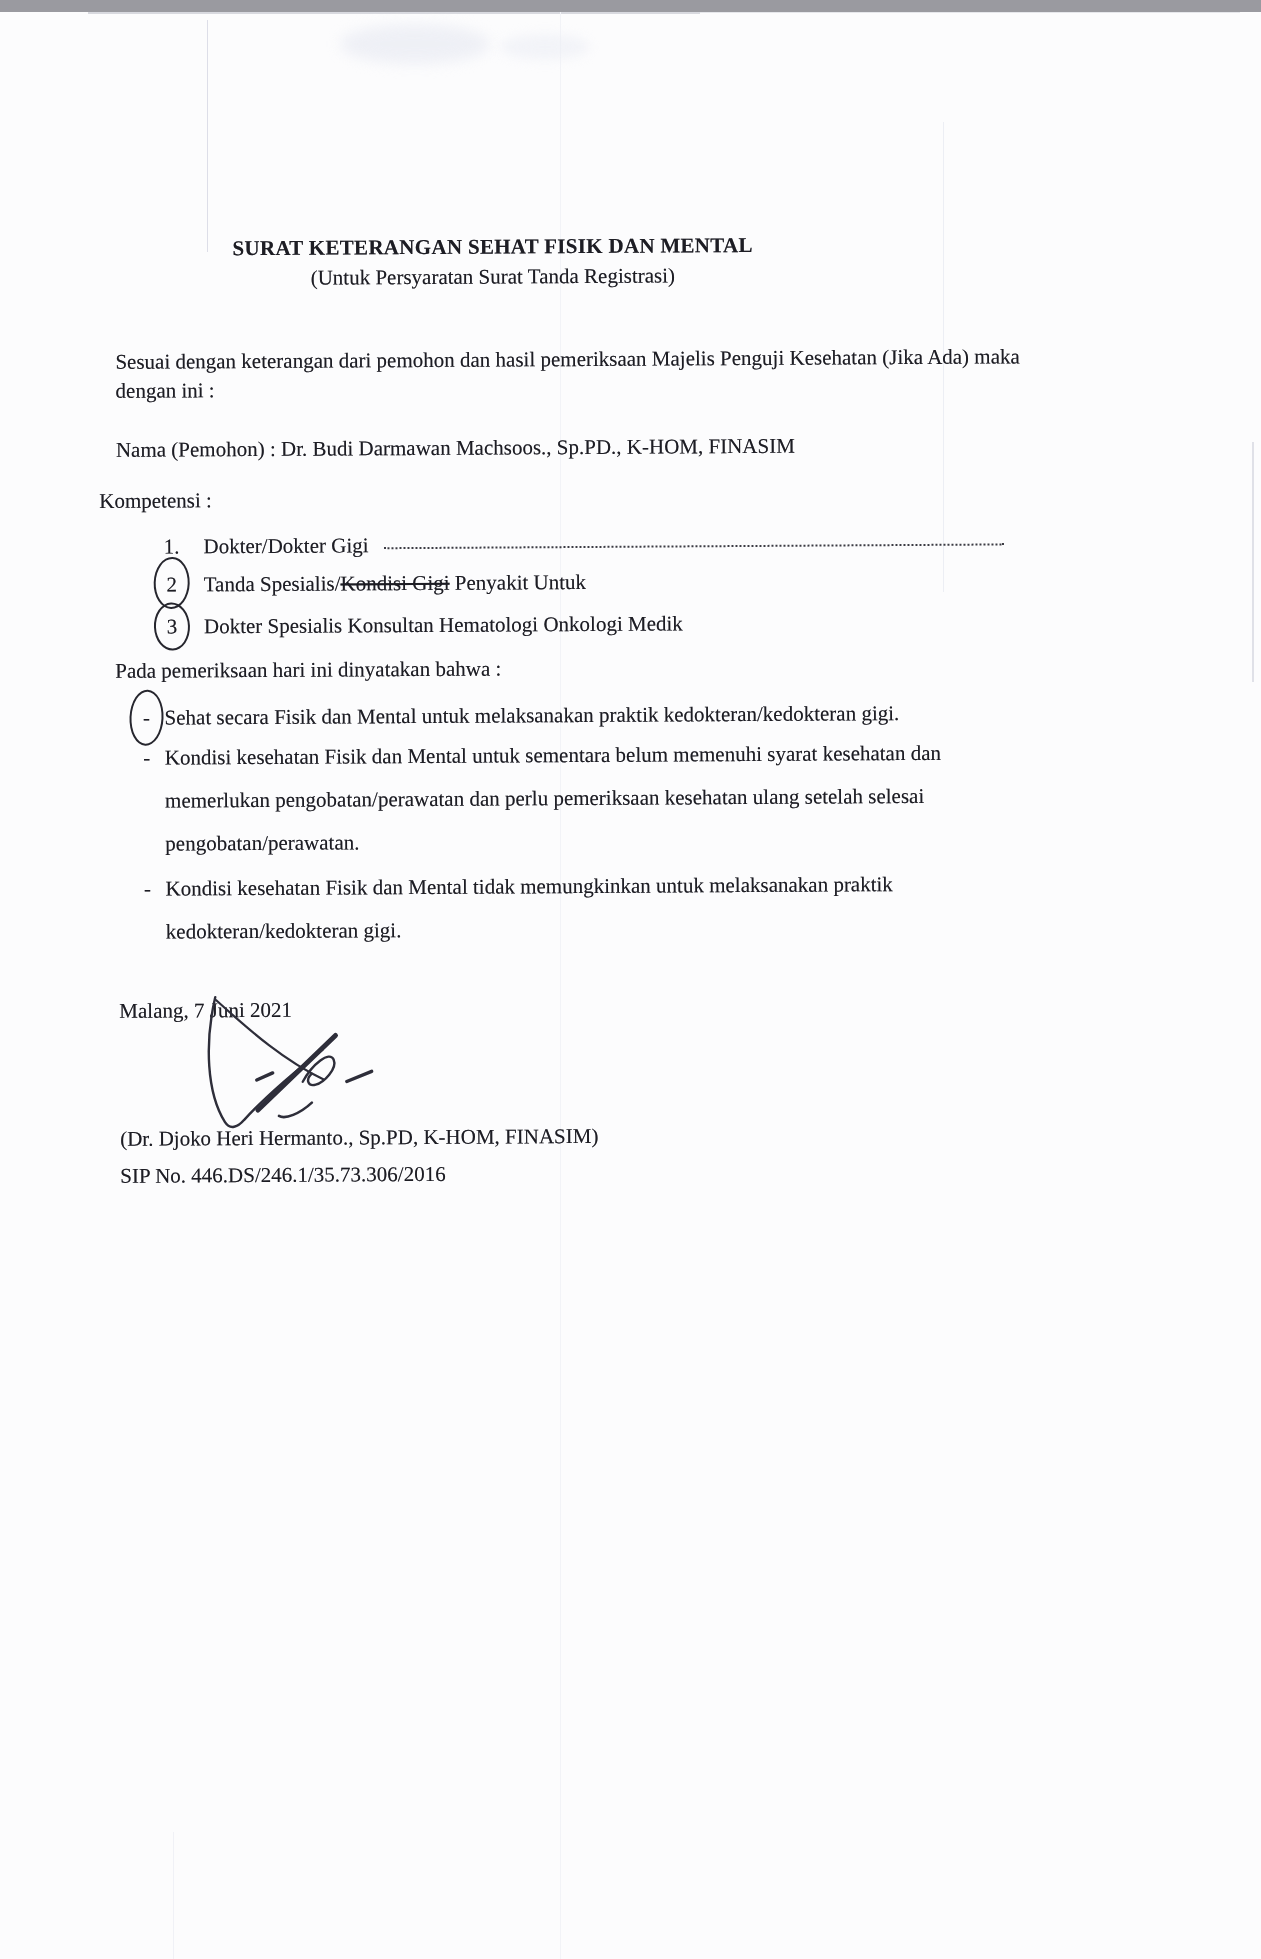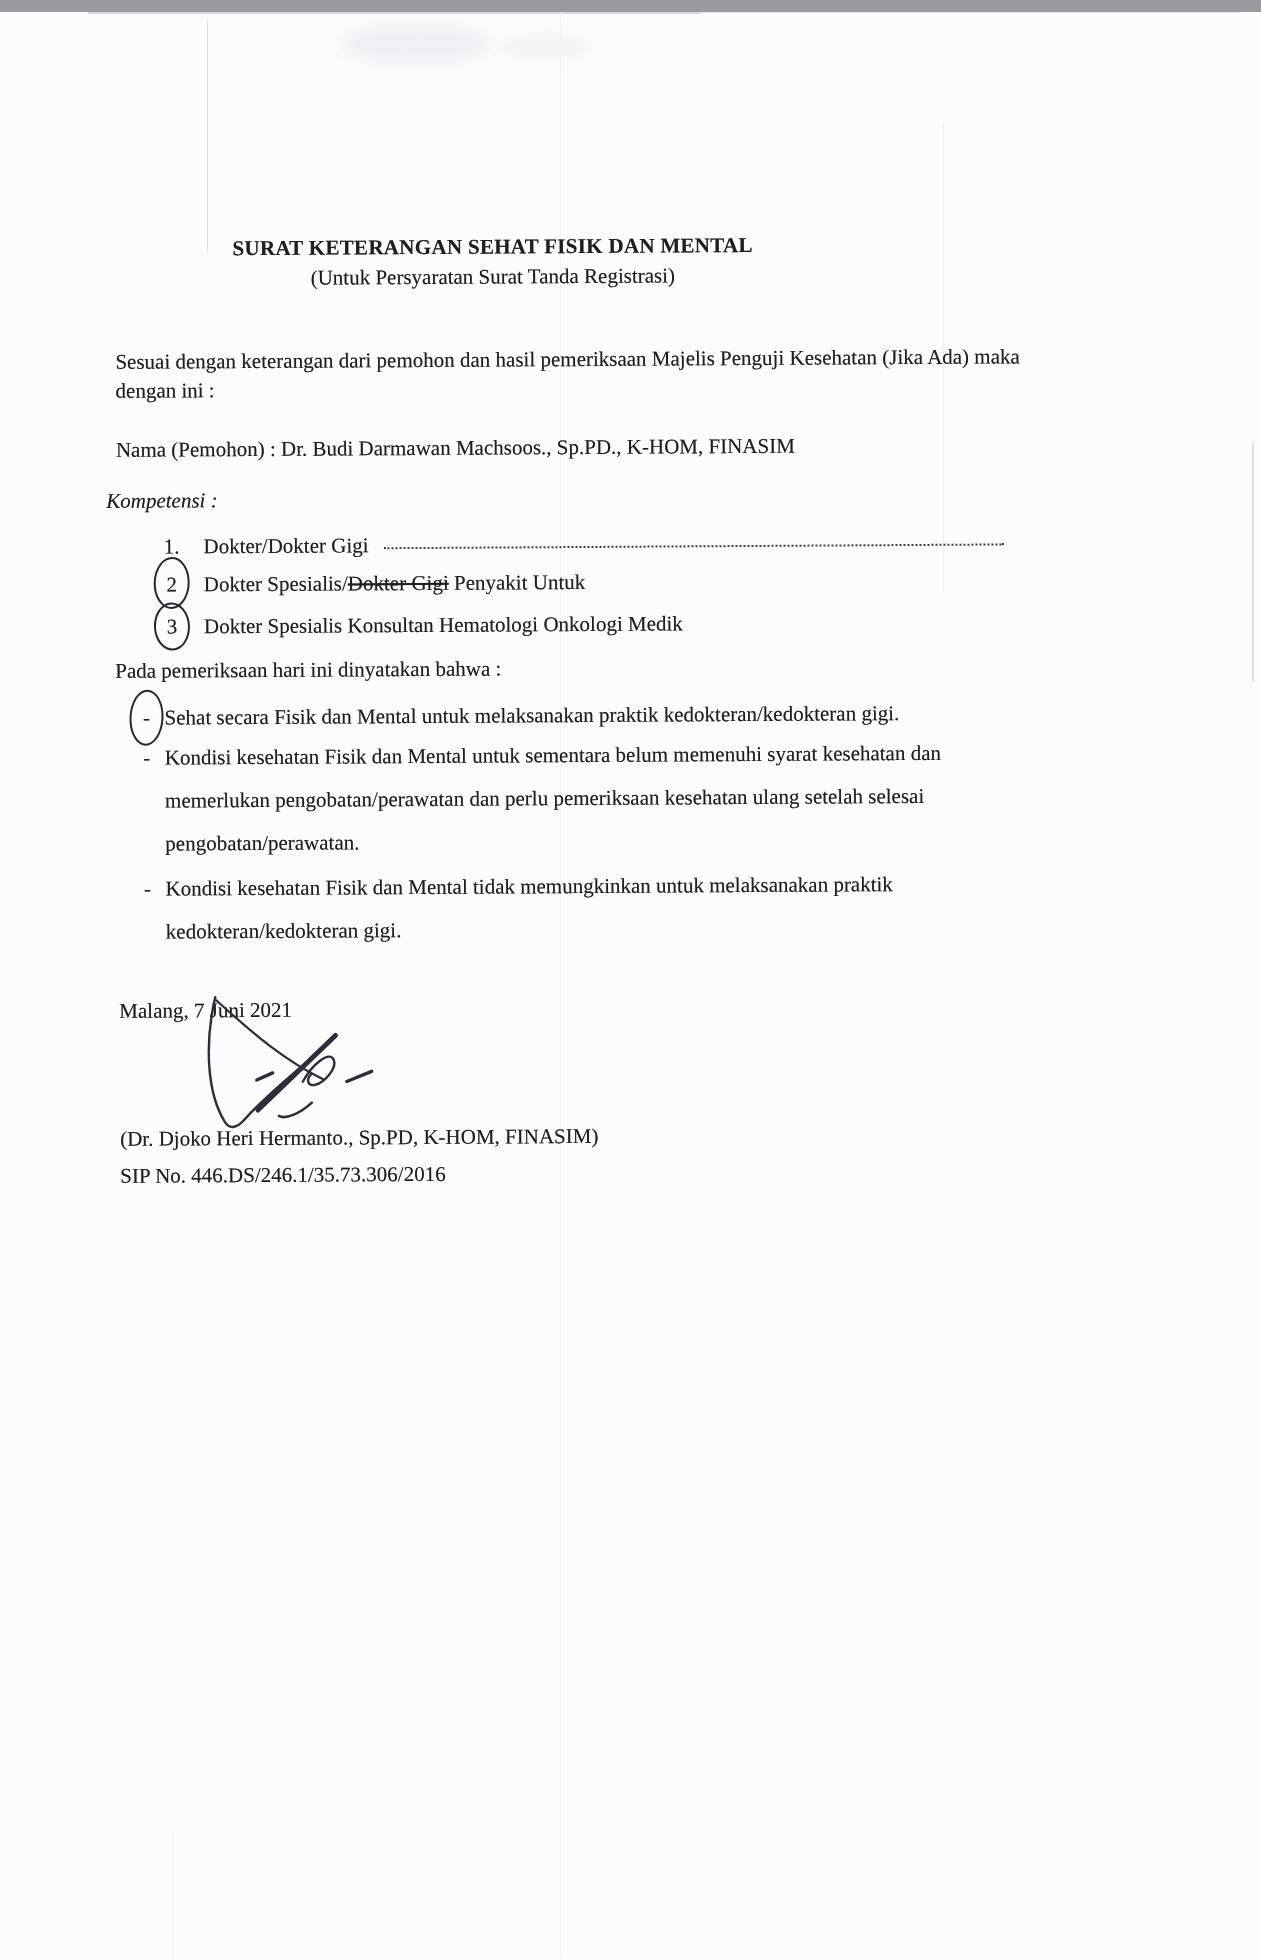--- a/index.html
+++ b/index.html
@@ -31,21 +31,21 @@
   .a-bline{position:absolute;top:1820px;left:173px;width:1px;height:139px;background:#f0f1f6;}
   .a-smudge1{position:absolute;top:12px;left:340px;width:150px;height:40px;background:#e9ebf3;border-radius:50%;filter:blur(7px);opacity:.7;}
   .a-smudge2{position:absolute;top:22px;left:500px;width:90px;height:26px;background:#eceef5;border-radius:50%;filter:blur(6px);opacity:.6;}
 
   .title-block{top:220px;left:0;width:990px;text-align:center;}
   .doc-title{font-size:21px;font-weight:bold;line-height:30px;letter-spacing:.3px;}
   .doc-subtitle{font-size:21px;line-height:30px;}
 
   .intro{top:334px;left:117px;width:930px;font-size:21px;line-height:29px;}
   .nama{top:423px;left:117px;}
-  .komp-label{top:474px;left:107px;font-style:italic;}
+  .komp-label{top:474px;left:100px;}
 
   .k-item{left:150px;width:855px;display:flex;align-items:baseline;font-size:21px;}
   .k1{top:521px;}
   .k2{top:559px;}
   .k3{top:601px;}
   .k-num{flex:none;width:44px;text-align:center;position:relative;}
   .k-num.circled::after{
     content:"";position:absolute;left:50%;top:50%;
     width:32px;height:48px;
     border:2.5px solid #26262e;border-radius:50%;
@@ -106,21 +106,21 @@
     <div class="abs fs komp-label">Kompetensi :</div>
 
     <div class="abs k-item k1">
       <span class="k-num">1.</span>
       <span class="k-text">Dokter/Dokter Gigi</span>
       <span class="leader"></span>
     </div>
 
     <div class="abs k-item k2">
       <span class="k-num circled">2</span>
-      <span class="k-text"><span>Dokter Spesialis/</span><span class="strike">Dokter Gigi</span><span> Penyakit Untuk</span></span>
+      <span class="k-text"><span>Tanda Spesialis/</span><span class="strike">Kondisi Gigi</span><span> Penyakit Untuk</span></span>
     </div>
 
     <div class="abs k-item k3">
       <span class="k-num circled">3</span>
       <span class="k-text">Dokter Spesialis Konsultan Hematologi Onkologi Medik</span>
     </div>
 
     <div class="abs fs pada">Pada pemeriksaan hari ini dinyatakan bahwa :</div>
 
     <div class="abs b-item b1">

